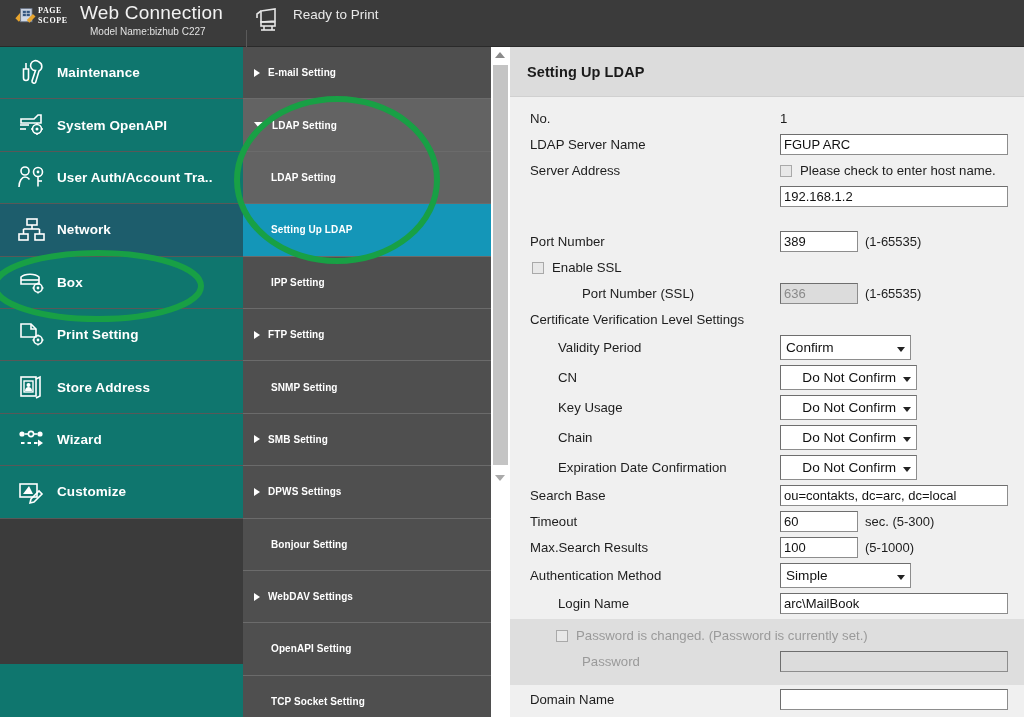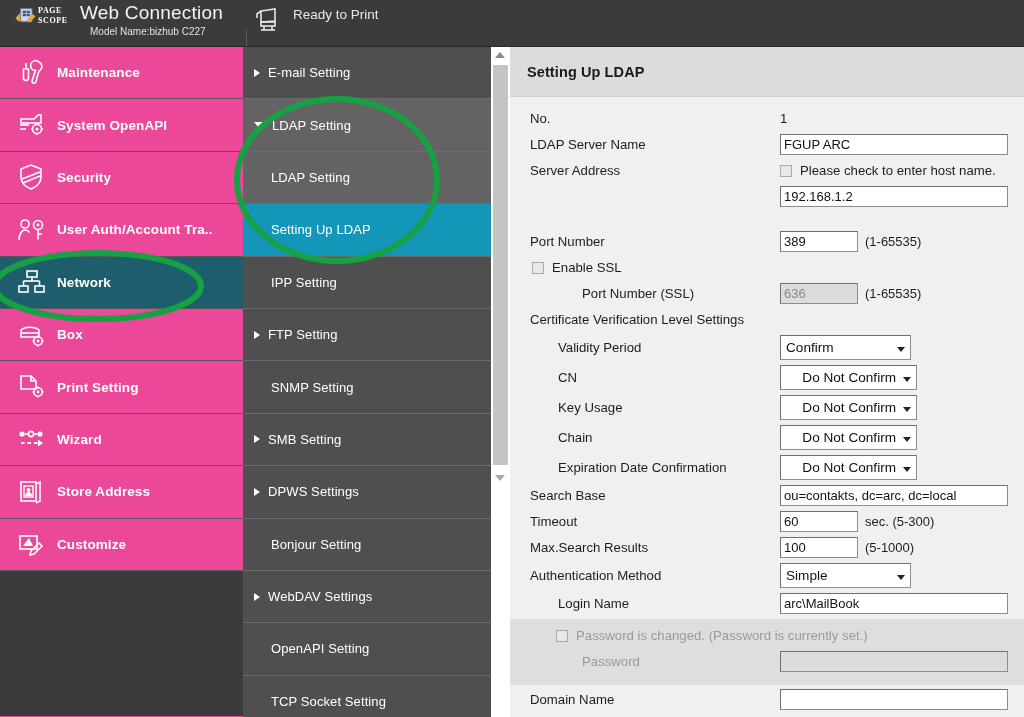--- a/index.html
+++ b/index.html
@@ -44,21 +44,21 @@
   }
   .status-label { color: #e9e9e9; font-size: 13.5px; }
   .hdr-divider {
     position: absolute; left: 246px; top: 30px; width: 1px; height: 17px;
     background: #5a5a5a;
   }
 
   
   .sidebar {
     position: absolute; left: 0; top: 47px; width: 243px; height: 670px;
-    background: #ec4899;
+    background: #0f766e;
   }
   .side-item {
     position: relative; height: 52.4px;
     display: flex; align-items: center;
     border-bottom: 1px solid #585858;
     padding-left: 17px;
   }
   .side-item.active { background: #1d5d6c; }
   .side-ico { width: 40px; flex: none; display: flex; align-items: center; }
   .side-label {
@@ -90,21 +90,21 @@
     border-bottom: 4.5px solid transparent;
   }
   .nav-arrow.down {
     border-left: 5px solid transparent;
     border-right: 5px solid transparent;
     border-top: 6px solid #ffffff;
     border-bottom: 0;
     margin-right: 8px;
   }
   .nav-label {
-    color: #ffffff; font-size: 13px; font-weight: normal;
+    color: #ffffff; font-size: 10px; font-weight: bold;
     letter-spacing: .1px; white-space: nowrap;
   }
 
   
   .scrollzone {
     position: absolute; left: 491px; top: 47px; width: 19px; height: 670px;
     background: #ffffff;
   }
   .sb-track {
     position: absolute; left: 2px; top: 18px; width: 15px; height: 400px;
@@ -274,30 +274,20 @@
             <line x1="20" y1="12" x2="20" y2="14"></line>
               <line x1="20" y1="22" x2="20" y2="24"></line>
             <line x1="14" y1="18" x2="16" y2="18"></line>
               <line x1="24" y1="18" x2="26" y2="18"></line>
           </g>
         </svg>
       </span>
       <span class="side-label">System OpenAPI</span>
     </div>
 
-    <div class="side-item">
-      <span class="side-ico">
-        <svg width="30" height="28" viewBox="0 0 30 28">
-          <path d="M14 2 L24 6 v8 c0 6 -5 10 -10 12 c-5 -2 -10 -6 -10 -12 V6 z" stroke="#fff" stroke-width="1.6" fill="none"></path>
-          <line x1="5" y1="16" x2="23" y2="9" stroke="#fff" stroke-width="1.6"></line>
-          <line x1="6" y1="20" x2="23" y2="13" stroke="#fff" stroke-width="1.6"></line>
-        </svg>
-      </span>
-      <span class="side-label">Security</span>
-    </div>
 
     <div class="side-item">
       <span class="side-ico">
         <svg width="30" height="28" viewBox="0 0 30 28">
           <circle cx="8" cy="8" r="4" stroke="#fff" stroke-width="1.6" fill="none"></circle>
           <path d="M2 24 c0 -6 3 -10 6 -10 c2 0 3.5 1 4.5 2.5" stroke="#fff" stroke-width="1.6" fill="none"></path>
           <circle cx="21" cy="9" r="4.5" stroke="#fff" stroke-width="1.6" fill="none"></circle>
           <circle cx="21" cy="9" r="1.4" fill="#fff"></circle>
           <path d="M21 13.5 v10" stroke="#fff" stroke-width="1.6" fill="none"></path>
           <line x1="21" y1="18" x2="25" y2="18" stroke="#fff" stroke-width="1.6"></line>
@@ -353,43 +343,43 @@
               <line x1="25" y1="19" x2="26.5" y2="19"></line>
           </g>
         </svg>
       </span>
       <span class="side-label">Print Setting</span>
     </div>
 
     <div class="side-item">
       <span class="side-ico">
         <svg width="30" height="28" viewBox="0 0 30 28">
+          <rect x="4" y="4" width="15" height="19" stroke="#fff" stroke-width="1.6" fill="none"></rect>
+          <path d="M19 6 l4 -2 v19 l-4 2" stroke="#fff" stroke-width="1.6" fill="none"></path>
+          <rect x="7" y="8" width="9" height="11" stroke="#fff" stroke-width="1.4" fill="none"></rect>
+          <circle cx="11.5" cy="12" r="2" fill="#fff"></circle>
+          <path d="M8 18 c0 -2.5 1.6 -4 3.5 -4 s3.5 1.5 3.5 4 z" fill="#fff"></path>
+        </svg>
+      </span>
+      <span class="side-label">Store Address</span>
+    </div>
+
+    <div class="side-item">
+      <span class="side-ico">
+        <svg width="30" height="28" viewBox="0 0 30 28">
           <circle cx="5" cy="9" r="2.6" fill="#fff"></circle>
           <circle cx="14" cy="9" r="2.6" stroke="#fff" stroke-width="1.6" fill="none"></circle>
           <circle cx="23" cy="9" r="2.6" fill="#fff"></circle>
           <line x1="7.6" y1="9" x2="11.4" y2="9" stroke="#fff" stroke-width="1.6"></line>
           <line x1="16.6" y1="9" x2="20.4" y2="9" stroke="#fff" stroke-width="1.6"></line>
           <line x1="4" y1="18" x2="21" y2="18" stroke="#fff" stroke-width="1.8" stroke-dasharray="3.5 3"></line>
           <polygon points="21,14.5 26,18 21,21.5" fill="#fff"></polygon>
         </svg>
       </span>
       <span class="side-label">Wizard</span>
-    </div>
-
-    <div class="side-item">
-      <span class="side-ico">
-        <svg width="30" height="28" viewBox="0 0 30 28">
-          <rect x="4" y="4" width="15" height="19" stroke="#fff" stroke-width="1.6" fill="none"></rect>
-          <path d="M19 6 l4 -2 v19 l-4 2" stroke="#fff" stroke-width="1.6" fill="none"></path>
-          <rect x="7" y="8" width="9" height="11" stroke="#fff" stroke-width="1.4" fill="none"></rect>
-          <circle cx="11.5" cy="12" r="2" fill="#fff"></circle>
-          <path d="M8 18 c0 -2.5 1.6 -4 3.5 -4 s3.5 1.5 3.5 4 z" fill="#fff"></path>
-        </svg>
-      </span>
-      <span class="side-label">Store Address</span>
     </div>
 
     <div class="side-item">
       <span class="side-ico">
         <svg width="30" height="28" viewBox="0 0 30 28">
           <rect x="3" y="6" width="17" height="13" stroke="#fff" stroke-width="1.6" fill="none"></rect>
           <polygon points="6,16 12,8 16,16" fill="#fff"></polygon>
           <path d="M14 21 l8 -8 l3 3 l-8 8 l-4 1 z" stroke="#fff" stroke-width="1.6" fill="none"></path>
         </svg>
       </span>

